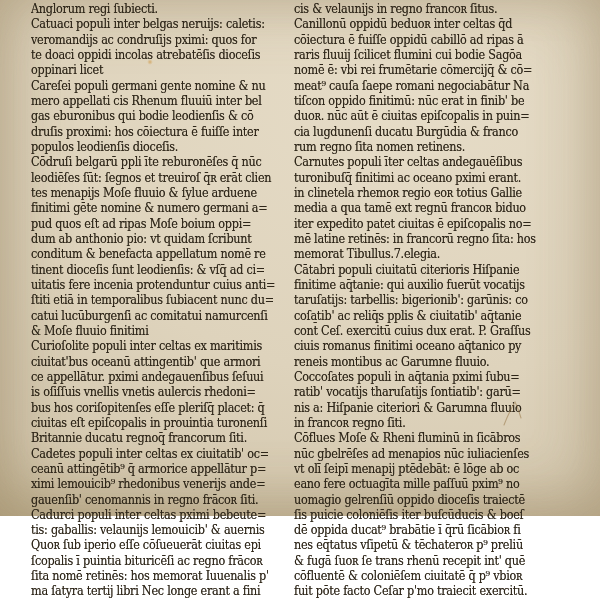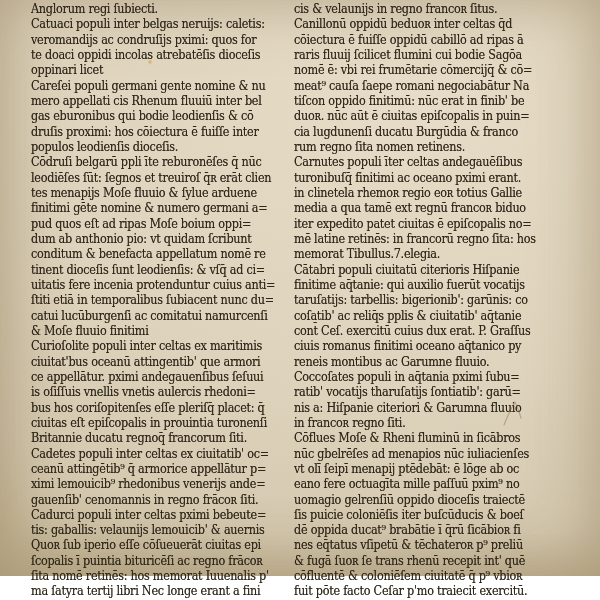--- a/index.html
+++ b/index.html
@@ -1,21 +1,21 @@
 <!DOCTYPE html>
 <html><head>
 <meta charset="utf-8">
 <style>
   html,body{margin:0;padding:0;}
   body{
     width:600px;height:600px;overflow:hidden;
     font-family:"DejaVu Serif", serif;
   }
   .paper{
-    position:relative;width:600px;height:576px;
+    position:relative;width:600px;height:516px;
     background:
       radial-gradient(circle 4px at 150px 62px, rgba(205,140,45,.55), rgba(205,140,45,0) 70%),
       radial-gradient(circle 3px at 139px 205px, rgba(200,150,60,.4), rgba(200,150,60,0) 70%),
       radial-gradient(ellipse 700px 520px at 68% 18%, #e6dcc7 0%, #ded3bc 55%, #d5c9b0 85%, #cabd9f 100%),
       #dcd1ba;
     box-shadow:
       inset 0 0 70px rgba(140,118,82,.30),
       inset -8px -20px 55px rgba(135,112,75,.22),
       inset 20px 0 45px rgba(150,128,92,.14);
   }

